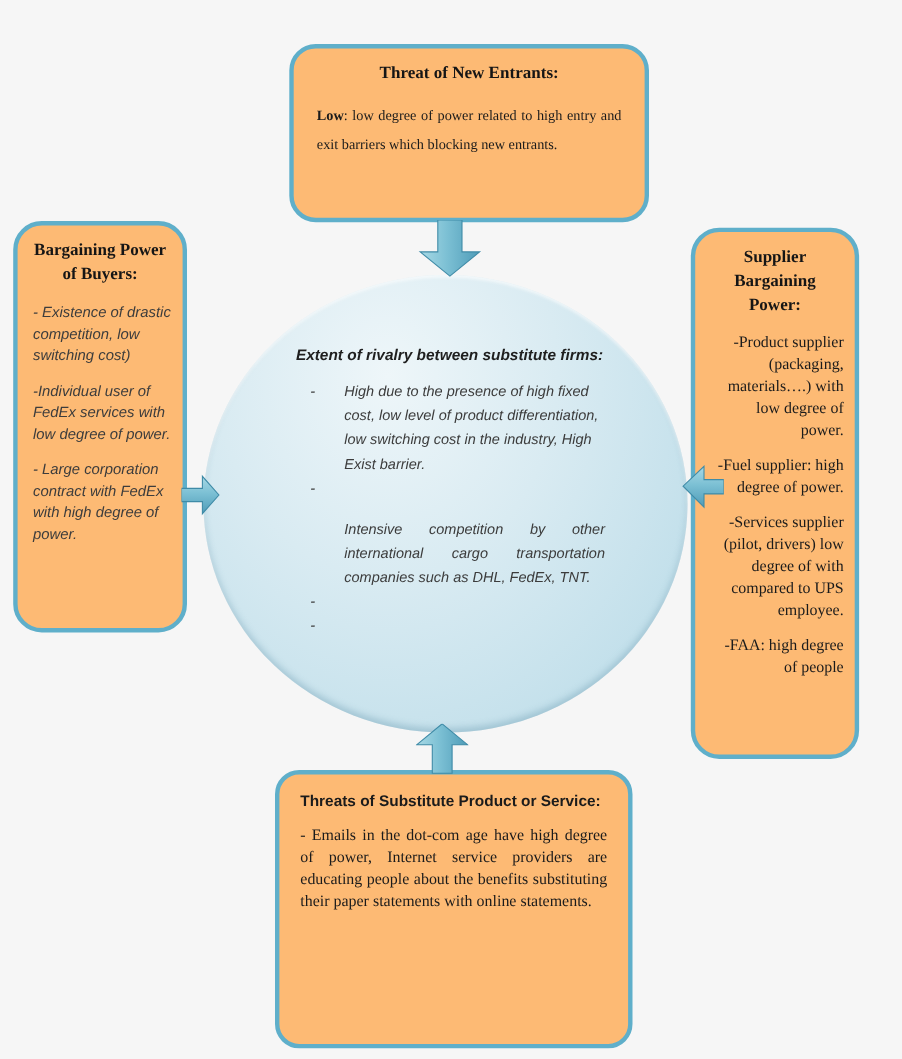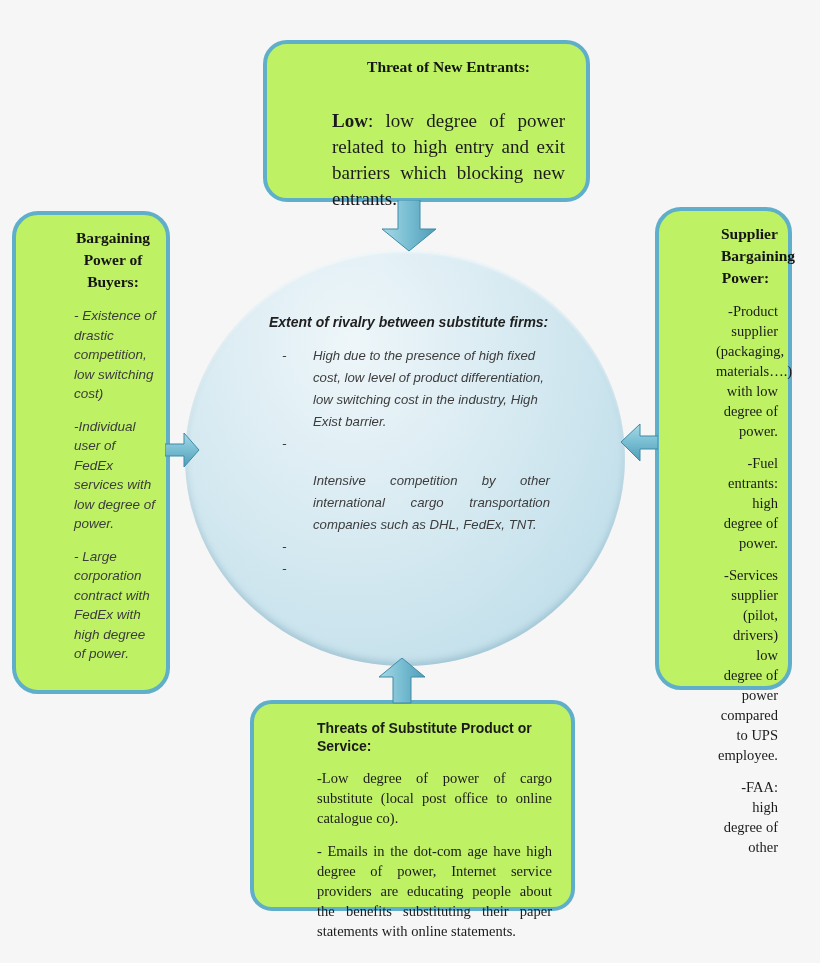--- a/index.html
+++ b/index.html
@@ -1,65 +1,65 @@
 <!DOCTYPE html>
 <html><head>
 <meta charset="utf-8">
 <style>
   html,body{margin:0;padding:0;}
   body{background:#f6f6f6;font-family:"Liberation Sans",sans-serif;}
   .canvas{position:relative;width:820px;height:963px;background:#f6f6f6;overflow:hidden;}
 
   
   .force-box{
-    position:absolute;background:#bef264;border:4px solid #5fafca;
-    border-radius:26px;box-sizing:border-box;z-index:3;padding-left:44px;
+    position:absolute;background:#fdba74;border:4px solid #5fafca;
+    border-radius:26px;box-sizing:border-box;z-index:3;
   }
   .serif{font-family:"Liberation Serif","DejaVu Serif",serif;}
   .sans{font-family:"Liberation Sans","DejaVu Sans",sans-serif;font-style:italic;}
 
   .box-title-serif{
     font-family:"Liberation Serif","DejaVu Serif",serif;
     font-weight:bold;font-size:15.5px;line-height:22px;text-align:center;
     color:#151515;margin:0;
   }
   .box-title-sans{
     font-family:"Liberation Sans","DejaVu Sans",sans-serif;
     font-weight:bold;font-size:14px;line-height:18px;text-align:left;
     color:#1b1b1b;margin:0;
   }
 
   
   #top-box{left:263px;top:40px;width:327px;height:162px;border-radius:24px;}
   #top-box .box-title-serif{margin-top:12px;}
   #top-box .body{
-    margin:30px 21px 0 21px;font-size:19px;line-height:26px;
+    margin:14px 21px 0 21px;font-size:13px;line-height:26px;
     text-align:justify;color:#1b1b1b;
   }
 
   
-  #left-box{left:12px;top:211px;width:158px;height:483px;}
+  #left-box{left:12px;top:201px;width:158px;height:374px;}
   #left-box .box-title-serif{margin-top:12px;padding:0 10px;}
   #left-box .para{
     margin:13px 8px 0 14px;font-size:13.5px;line-height:19.5px;
     color:#3c3c3c;text-align:left;
   }
   #left-box .para:first-of-type{margin-top:17px;}
 
   
-  #right-box{left:655px;top:207px;width:137px;height:483px;}
+  #right-box{left:628px;top:207px;width:153px;height:483px;}
   #right-box .box-title-serif{margin-top:12px;padding:0 18px;}
   #right-box .para{
     margin:12px 10px 0 13px;font-size:14.5px;line-height:20px;
     color:#1b1b1b;text-align:right;
   }
   #right-box .para:first-of-type{margin-top:16px;}
 
   
-  #bottom-box{left:250px;top:700px;width:325px;height:211px;border-radius:22px;}
+  #bottom-box{left:250px;top:700px;width:325px;height:253px;border-radius:22px;}
   #bottom-box .box-title-sans{margin:15px 20px 0 19px;}
   #bottom-box .para{
     margin:13px 19px 0 19px;font-size:14.5px;line-height:20px;
     text-align:justify;color:#1b1b1b;
   }
 
   
   #rivalry-circle{
     position:absolute;left:185px;top:250px;width:440px;height:416px;
     border-radius:50%;z-index:1;
@@ -116,28 +116,27 @@
   <div id="left-box" class="force-box">
     <p class="box-title-serif">Bargaining Power  of Buyers:</p>
     <p class="para sans">- Existence of drastic competition, low switching cost)</p>
     <p class="para sans">-Individual user of FedEx services with low degree of power.</p>
     <p class="para sans">- Large corporation contract with FedEx with high degree of power.</p>
   </div>
 
   <div id="right-box" class="force-box">
     <p class="box-title-serif">Supplier Bargaining Power:</p>
     <p class="para serif">-Product supplier (packaging, materials….)  with low degree of power.</p>
-    <p class="para serif">-Fuel entrants: high degree of power.</p>
-    <p class="para serif">-Services supplier (pilot, drivers) low degree of power compared to UPS employee.</p>
-    <p class="para serif">-FAA: high degree of other</p>
+    <p class="para serif">-Fuel supplier: high degree of power.</p>
+    <p class="para serif">-Services supplier (pilot, drivers) low degree of with compared to UPS employee.</p>
+    <p class="para serif">-FAA: high degree of people</p>
   </div>
 
   <div id="bottom-box" class="force-box">
     <p class="box-title-sans">Threats of Substitute Product or Service:</p>
-    <p class="para serif">-Low degree of power of cargo substitute (local post office to online catalogue co).</p>
     <p class="para serif">- Emails in the dot-com age have high degree of power, Internet service providers are educating people about the benefits substituting their paper statements with online statements.</p>
   </div>
 
   <svg class="arrow" style="left:380px;top:200px;" width="58" height="53">
     <defs>
       <linearGradient id="gDown" x1="0" y1="0" x2="1" y2="0">
         <stop offset="0" stop-color="#a8d9e5"></stop>
           <stop offset="0.45" stop-color="#7cc0d4"></stop>
           <stop offset="1" stop-color="#4f9cb8"></stop>
       </linearGradient>

